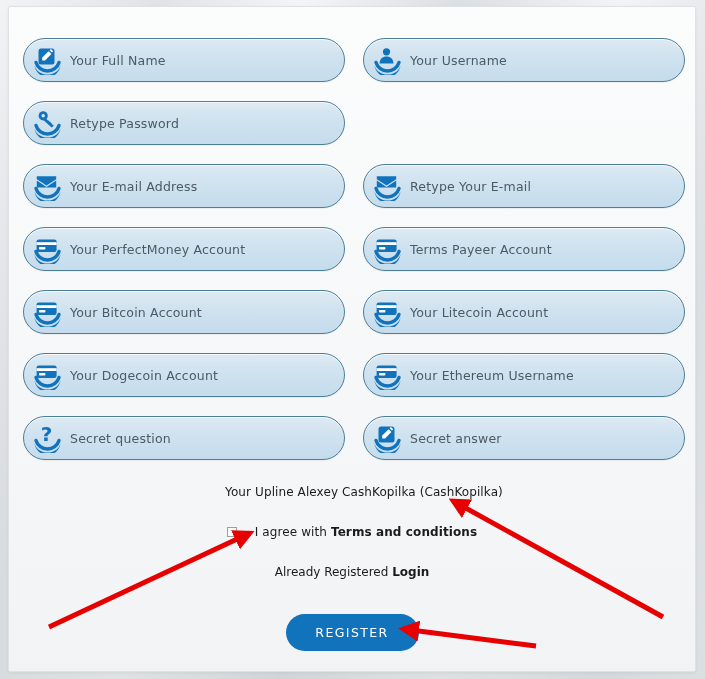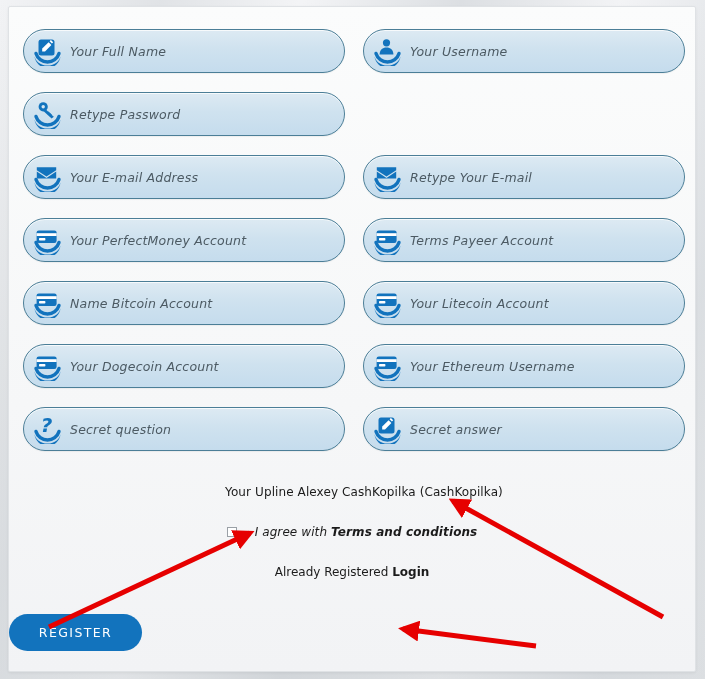--- a/index.html
+++ b/index.html
@@ -29,23 +29,22 @@
     background: linear-gradient(180deg, #fbfcfc 0%, #f6f7f8 60%, #f2f3f5 100%);
     border: 1px solid #dfe2e5;
     border-radius: 2px;
     box-shadow: 0 1px 3px rgba(0,0,0,0.06);
     overflow: hidden;
   }
 
   
   #fields {
     position: absolute;
-    left: 14px; top: 22px;
+    left: 14px; top: 31px;
     width: 662px;
-    font-style: italic;
   }
   .field-row {
     display: flex;
     justify-content: space-between;
     margin-bottom: 19px;
   }
   .field {
     position: relative;
     width: 322px;
     height: 44px;
@@ -83,21 +82,20 @@
   }
   #agree-row {
     position: absolute;
     left: 0; right: 0; top: 518px;
     display: flex;
     justify-content: center;
     align-items: center;
     gap: 18px;
     font-size: 12px;
     color: #1b1b1b;
-    font-style: italic;
   }
   #agree-box {
     width: 10px; height: 10px;
     border: 1px solid #9aa0a6;
     background: #fff;
     display: inline-block;
     cursor: pointer;
     flex: 0 0 10px;
   }
   #agree-text { letter-spacing: 0.1px; }
@@ -107,20 +105,21 @@
     left: 0; right: 0; top: 558px;
     text-align: center;
     font-size: 12px;
     color: #1b1b1b;
   }
   #already b { font-weight: bold; }
   #register-wrap {
     position: absolute;
     left: 0; right: 0; top: 607px;
     display: flex;
+    justify-content: center;
   }
   #register-btn {
     width: 133px; height: 37px;
     border: none;
     border-radius: 19px;
     background: #1273bd;
     color: #ffffff;
     font-size: 12.5px;
     letter-spacing: 1.4px;
     font-family: "DejaVu Sans", "Liberation Sans", sans-serif;
@@ -235,21 +234,21 @@
         <div class="field">
           <span class="ficon">
             <svg width="30" height="30" viewBox="0 0 30 30">
               <rect x="4.6" y="5.4" width="20" height="12.6" rx="2.2" fill="#1273bd"></rect>
               <rect x="4.6" y="8.2" width="20" height="2.8" fill="#ffffff"></rect>
               <rect x="7" y="13" width="6.4" height="2.6" rx="0.8" fill="#ffffff"></rect>
               <path d="M2.5,19 A13,13 0 0 0 28.5,19 A13,10.5 0 0 1 2.5,19 Z" fill="#1273bd"></path>
               <path d="M4,17.5 A12,12 0 0 0 27,17.5" fill="none" stroke="#1273bd" stroke-width="3.4" stroke-linecap="round"></path>
             </svg>
           </span>
-          <span class="flabel">Name Bitcoin Account</span>
+          <span class="flabel">Your Bitcoin Account</span>
         </div>
         <div class="field">
           <span class="ficon">
             <svg width="30" height="30" viewBox="0 0 30 30">
               <rect x="4.6" y="5.4" width="20" height="12.6" rx="2.2" fill="#1273bd"></rect>
               <rect x="4.6" y="8.2" width="20" height="2.8" fill="#ffffff"></rect>
               <rect x="7" y="13" width="6.4" height="2.6" rx="0.8" fill="#ffffff"></rect>
               <path d="M2.5,19 A13,13 0 0 0 28.5,19 A13,10.5 0 0 1 2.5,19 Z" fill="#1273bd"></path>
               <path d="M4,17.5 A12,12 0 0 0 27,17.5" fill="none" stroke="#1273bd" stroke-width="3.4" stroke-linecap="round"></path>
             </svg>

